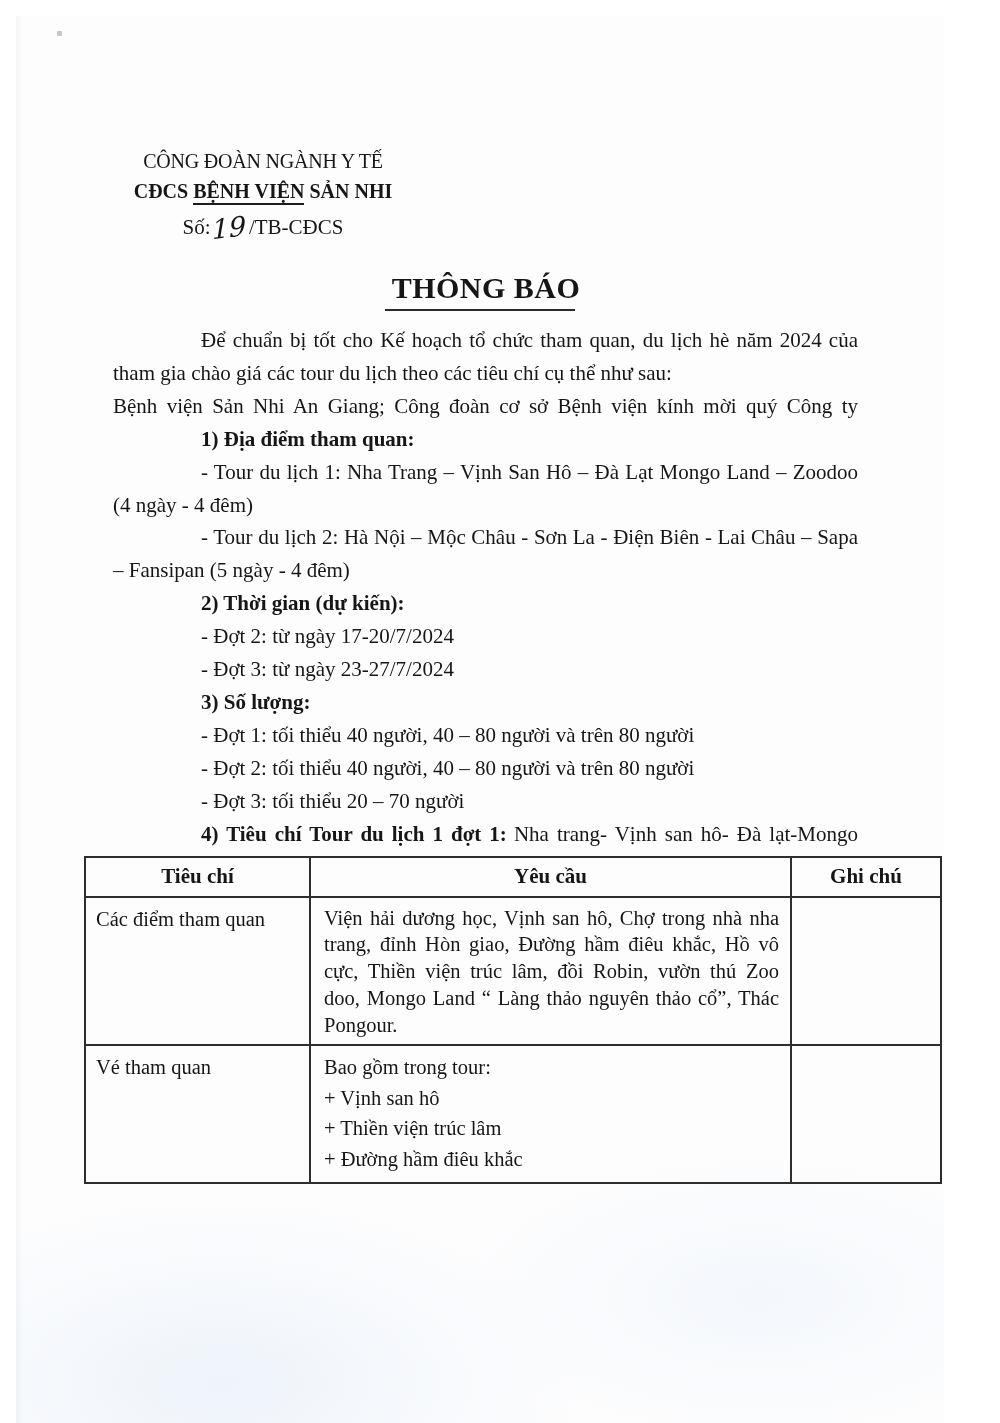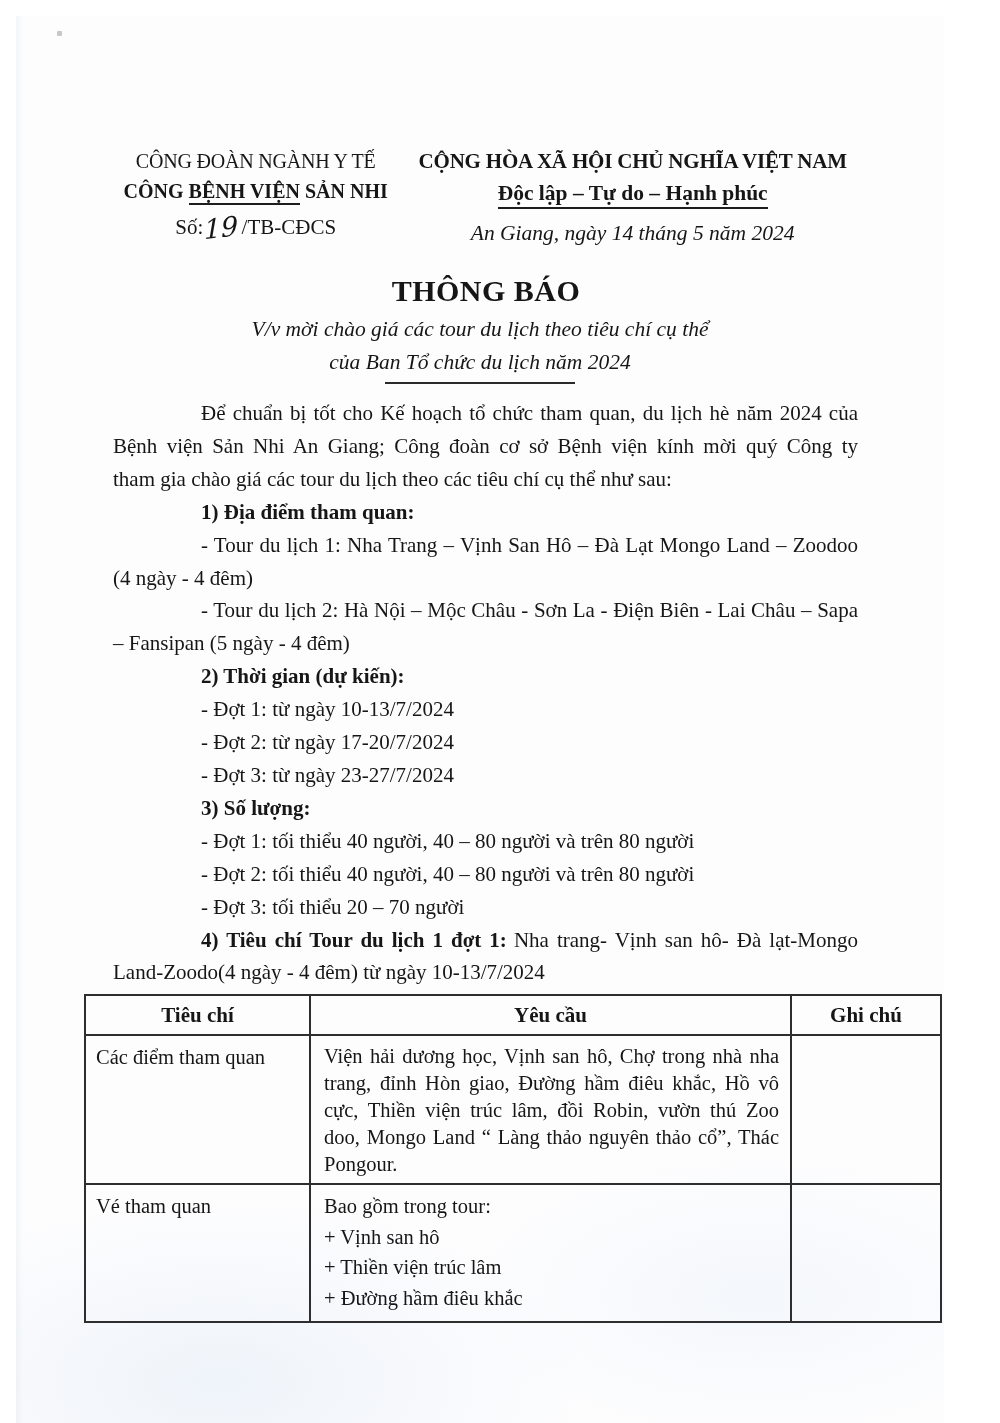--- a/index.html
+++ b/index.html
@@ -80,63 +80,52 @@
 </style>
 </head>
 <body>
 
 <div class="page">
   <div class="scan-speck"></div>
 
   <div class="header">
     <div class="issuer">
       <div class="issuer-line1">CÔNG ĐOÀN NGÀNH Y TẾ</div>
-      <div class="issuer-line2"><span>CÔNG</span> <span class="u-ul">BỆNH VIỆN</span> <span>SẢN NHI</span></div>
+      <div class="issuer-line2"><span>CĐCS</span> <span class="u-ul">BỆNH VIỆN</span> <span>SẢN NHI</span></div>
       <div class="issuer-number"><span>Số:</span><span class="hand">19</span><span>/TB-CĐCS</span></div>
-    </div>
-    <div class="national">
-      <div class="nat-line1">CỘNG HÒA XÃ HỘI CHỦ NGHĨA VIỆT NAM</div>
-      <div class="nat-line2"><span class="u-ul">Độc lập – Tự do – Hạnh phúc</span></div>
-      <div class="nat-line3">An Giang, ngày 14 tháng 5 năm 2024</div>
     </div>
   </div>
 
   <div class="title-block">
     <div class="doc-title">THÔNG BÁO</div>
-    <div class="doc-subtitle">
-      <div>V/v mời chào giá các tour du lịch theo tiêu chí cụ thể</div>
-      <div>của Ban Tổ chức du lịch năm 2024</div>
-    </div>
     <div class="subtitle-rule"></div>
   </div>
 
   <div class="doc-body">
 
     <div class="ln just ind">Để chuẩn bị tốt cho Kế hoạch tổ chức tham quan, du lịch hè năm 2024 của</div>
+    <div class="ln">tham gia chào giá các tour du lịch theo các tiêu chí cụ thể như sau:</div>
     <div class="ln just">Bệnh viện Sản Nhi An Giang; Công đoàn cơ sở Bệnh viện kính mời quý Công ty</div>
-    <div class="ln">tham gia chào giá các tour du lịch theo các tiêu chí cụ thể như sau:</div>
 
     <div class="ln ind b">1) Địa điểm tham quan:</div>
     <div class="ln just ind">- Tour du lịch 1: Nha Trang – Vịnh San Hô – Đà Lạt Mongo Land – Zoodoo</div>
     <div class="ln">(4 ngày - 4 đêm)</div>
     <div class="ln just ind">- Tour du lịch 2: Hà Nội – Mộc Châu - Sơn La - Điện Biên - Lai Châu – Sapa</div>
     <div class="ln">– Fansipan (5 ngày - 4 đêm)</div>
 
     <div class="ln ind b">2) Thời gian (dự kiến):</div>
-    <div class="ln ind">- Đợt 1: từ ngày 10-13/7/2024</div>
     <div class="ln ind">- Đợt 2: từ ngày 17-20/7/2024</div>
     <div class="ln ind">- Đợt 3: từ ngày 23-27/7/2024</div>
 
     <div class="ln ind b">3) Số lượng:</div>
     <div class="ln ind">- Đợt 1: tối thiểu 40 người, 40 – 80 người và trên 80 người</div>
     <div class="ln ind">- Đợt 2: tối thiểu 40 người, 40 – 80 người và trên 80 người</div>
     <div class="ln ind">- Đợt 3: tối thiểu 20 – 70 người</div>
 
     <div class="ln just ind"><span class="b gap">4) Tiêu chí Tour du lịch 1 đợt 1:</span><span>Nha trang- Vịnh san hô- Đà lạt-Mongo</span></div>
-    <div class="ln">Land-Zoodo(4 ngày - 4 đêm) từ ngày 10-13/7/2024</div>
   </div>
 
   <table class="doc-table">
     <colgroup>
         <col class="c1">
         <col class="c2">
         <col class="c3">
       </colgroup>
     <thead>
       <tr>

